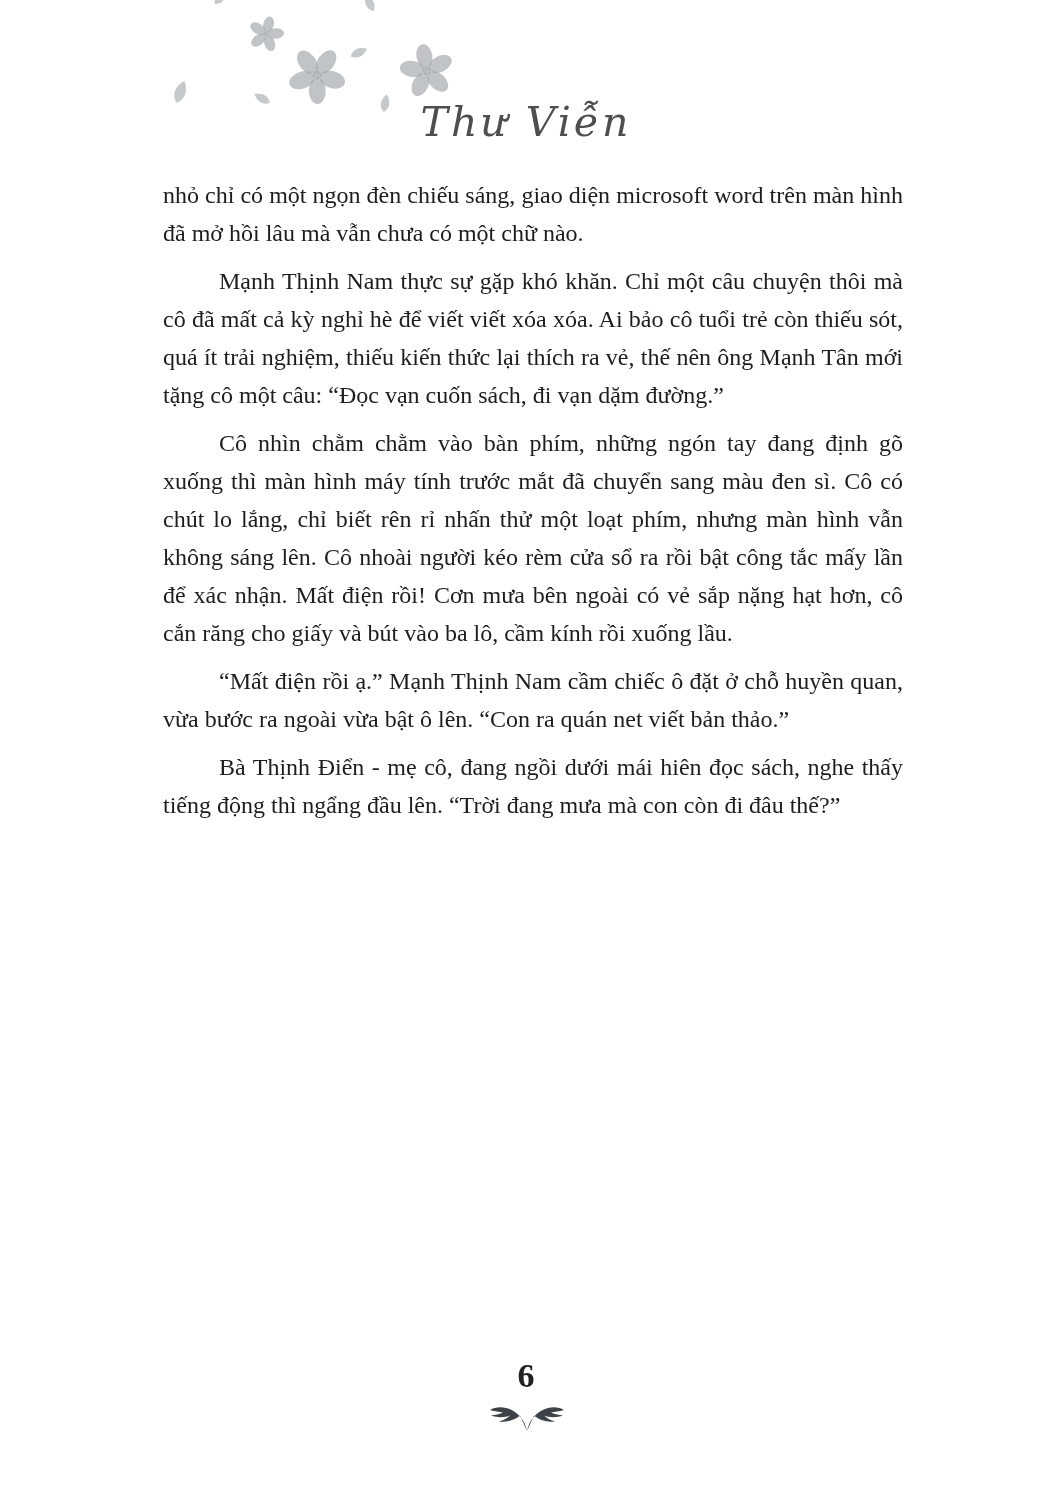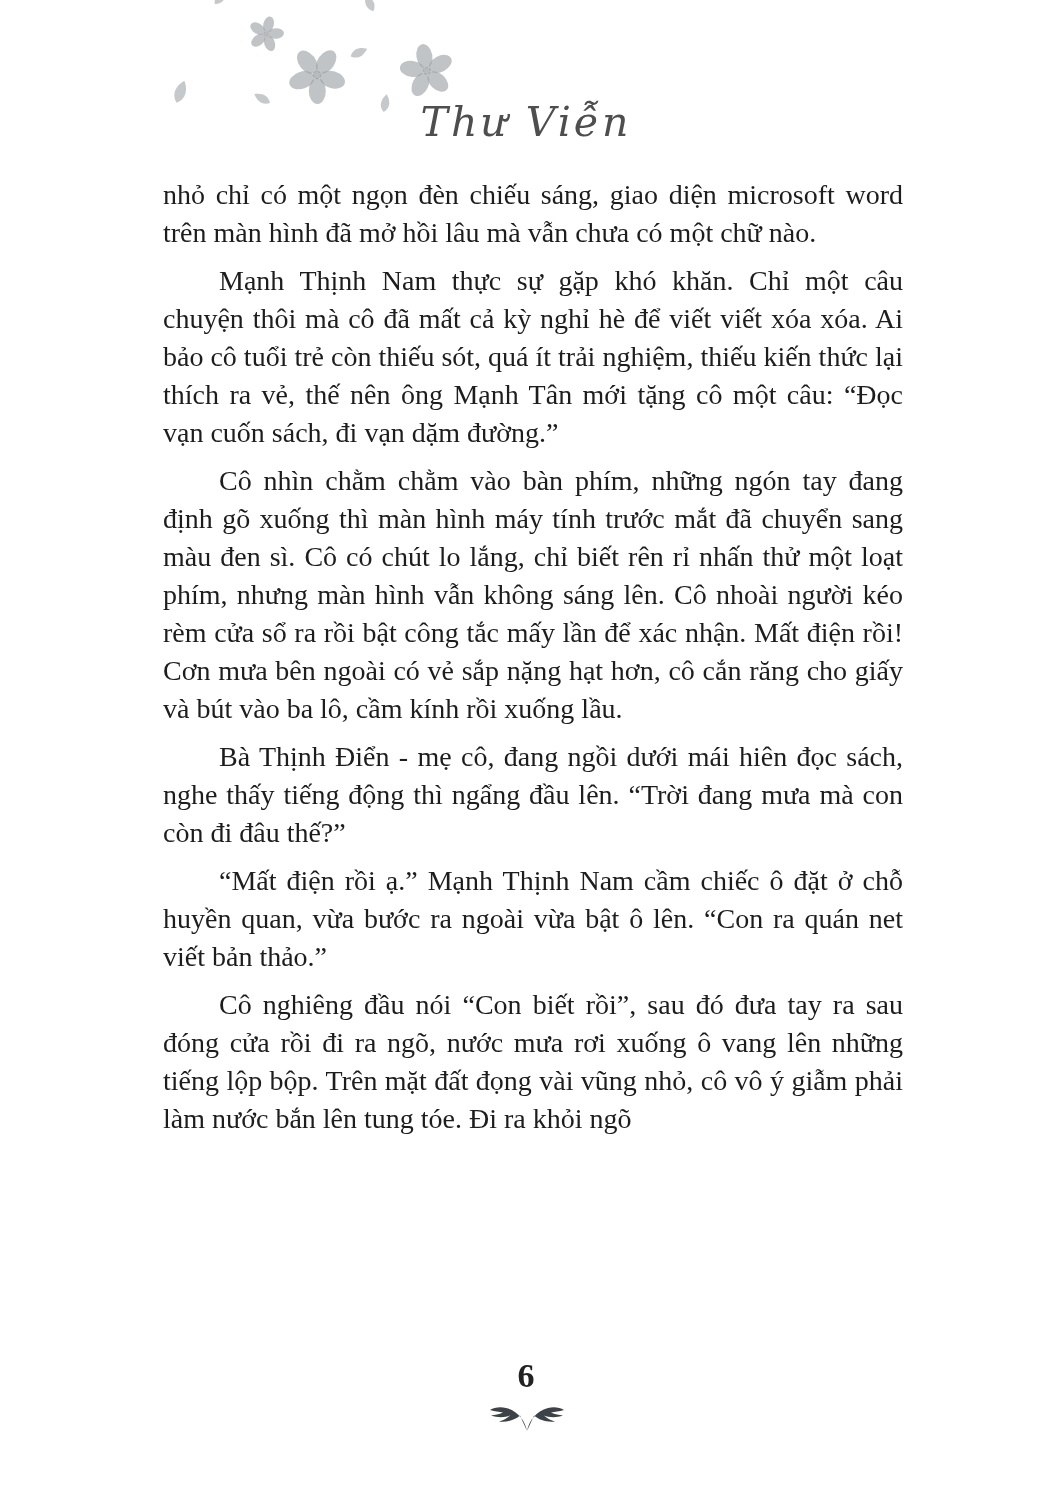--- a/index.html
+++ b/index.html
@@ -35,21 +35,21 @@
     letter-spacing: 3px;
     color: #4e4e4e;
   }
 
   
   .body-text {
     position: absolute;
     left: 163px;
     top: 176px;
     width: 740px;
-    font-size: 28px;
+    font-size: 24px;
     line-height: 38px;
     color: #1d1d1d;
     text-align: justify;
   }
   .body-text p.para { margin: 0 0 10px 0; }
   .body-text p.para.indent { text-indent: 56px; }
 
   
   .page-number {
     position: absolute;
@@ -100,23 +100,22 @@
       <use href="#petal" transform="translate(235,110) rotate(10)"></use>
     </g>
   </svg>
 
   <div class="header-title">Thư Viễn</div>
 
   <div class="body-text">
       <p class="para">nhỏ chỉ có một ngọn đèn chiếu sáng, giao diện microsoft word trên màn hình đã mở hồi lâu mà vẫn chưa có một chữ nào.</p>
       <p class="para indent">Mạnh Thịnh Nam thực sự gặp khó khăn. Chỉ một câu chuyện thôi mà cô đã mất cả kỳ nghỉ hè để viết viết xóa xóa. Ai bảo cô tuổi trẻ còn thiếu sót, quá ít trải nghiệm, thiếu kiến thức lại thích ra vẻ, thế nên ông Mạnh Tân mới tặng cô một câu: “Đọc vạn cuốn sách, đi vạn dặm đường.”</p>
       <p class="para indent">Cô nhìn chằm chằm vào bàn phím, những ngón tay đang định gõ xuống thì màn hình máy tính trước mắt đã chuyển sang màu đen sì. Cô có chút lo lắng, chỉ biết rên rỉ nhấn thử một loạt phím, nhưng màn hình vẫn không sáng lên. Cô nhoài người kéo rèm cửa sổ ra rồi bật công tắc mấy lần để xác nhận. Mất điện rồi! Cơn mưa bên ngoài có vẻ sắp nặng hạt hơn, cô cắn răng cho giấy và bút vào ba lô, cầm kính rồi xuống lầu.</p>
+      <p class="para indent">“Mất điện rồi ạ.” Mạnh Thịnh Nam cầm chiếc ô đặt ở chỗ huyền quan, vừa bước ra ngoài vừa bật ô lên. “Con ra quán net viết bản thảo.”</p>
       <p class="para indent">Bà Thịnh Điển - mẹ cô, đang ngồi dưới mái hiên đọc sách, nghe thấy tiếng động thì ngẩng đầu lên. “Trời đang mưa mà con còn đi đâu thế?”</p>
-      <p class="para indent">“Mất điện rồi ạ.” Mạnh Thịnh Nam cầm chiếc ô đặt ở chỗ huyền quan, vừa bước ra ngoài vừa bật ô lên. “Con ra quán net viết bản thảo.”</p>
-      <p class="para indent">Cô nghiêng đầu nói “Con biết rồi”, sau đó đưa tay ra sau đóng cửa rồi đi ra ngõ, nước mưa rơi xuống ô vang lên những tiếng lộp bộp. Trên mặt đất đọng vài vũng nhỏ, cô vô ý giẫm phải làm nước bắn lên tung tóe. Đi ra khỏi ngõ</p>
     </div>
 
   <div class="page-number">6</div>
 
   <svg class="flourish" viewBox="0 0 74 34" xmlns="http://www.w3.org/2000/svg">
     <g fill="#3c4247">
       <path d="M37,32 C35,22 28,12 16,9 C10,7.5 4,8.5 0,11 C5,12.5 9,12.5 13,13.5 C9,15.5 5,16 1,16.5 C8,19 15,18.5 20,16.5 C17,19.5 13,21.5 9,22.5 C17,23.5 25,21 30,16.5 C32,21.5 35,27 37,32 Z"></path>
       <path transform="translate(74,0) scale(-1,1)" d="M37,32 C35,22 28,12 16,9 C10,7.5 4,8.5 0,11 C5,12.5 9,12.5 13,13.5 C9,15.5 5,16 1,16.5 C8,19 15,18.5 20,16.5 C17,19.5 13,21.5 9,22.5 C17,23.5 25,21 30,16.5 C32,21.5 35,27 37,32 Z"></path>
     </g>
   </svg>

